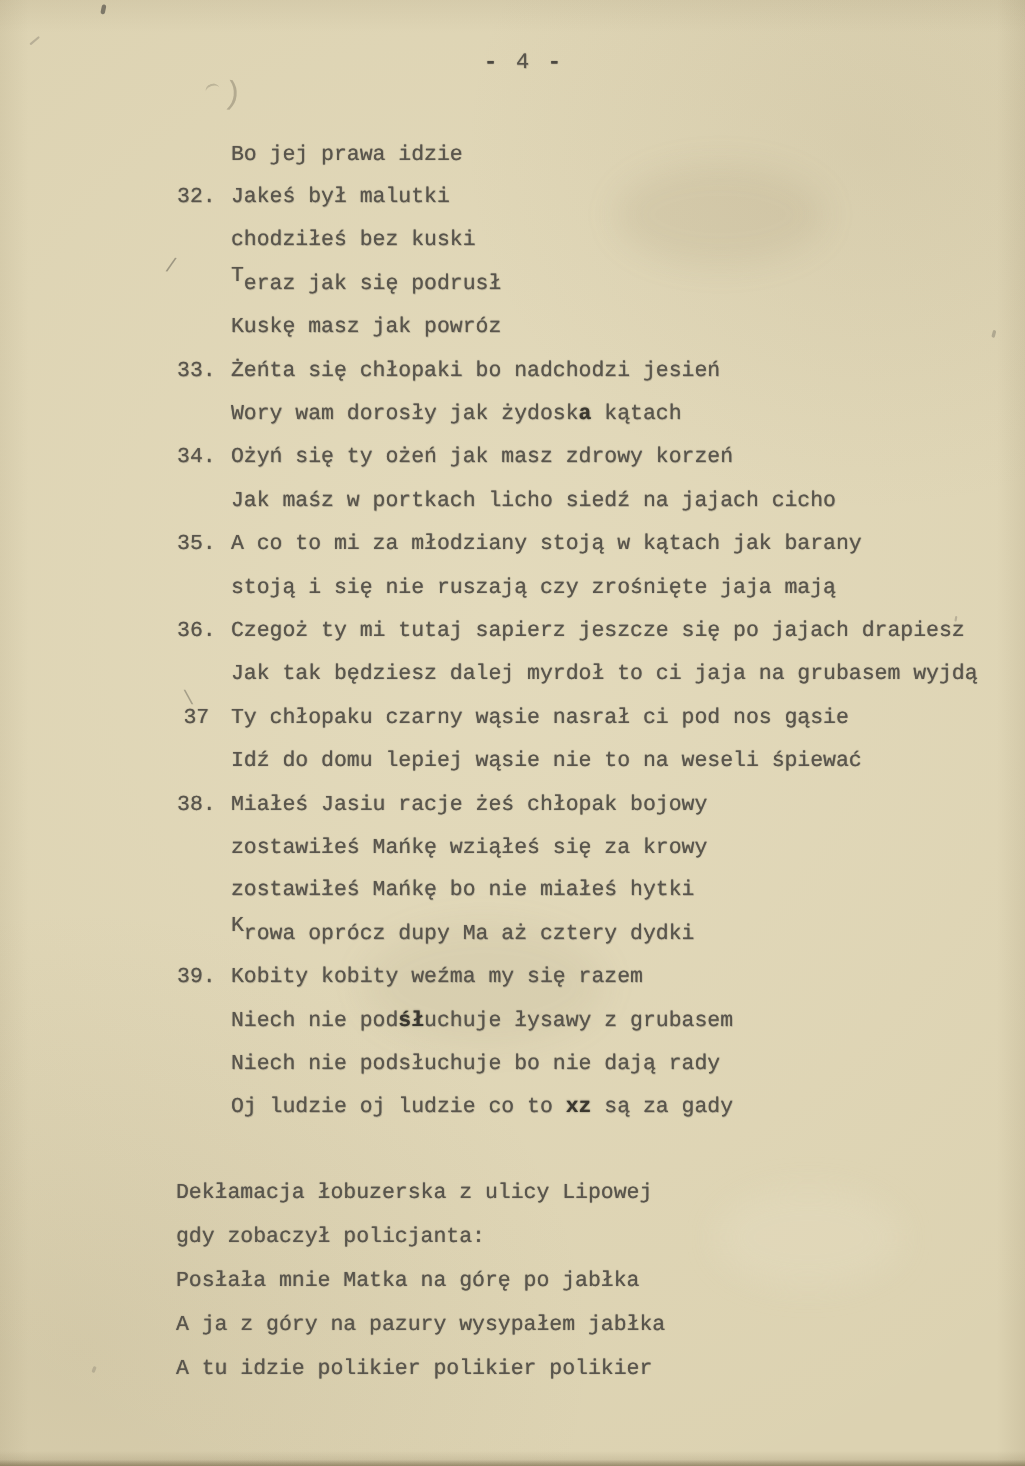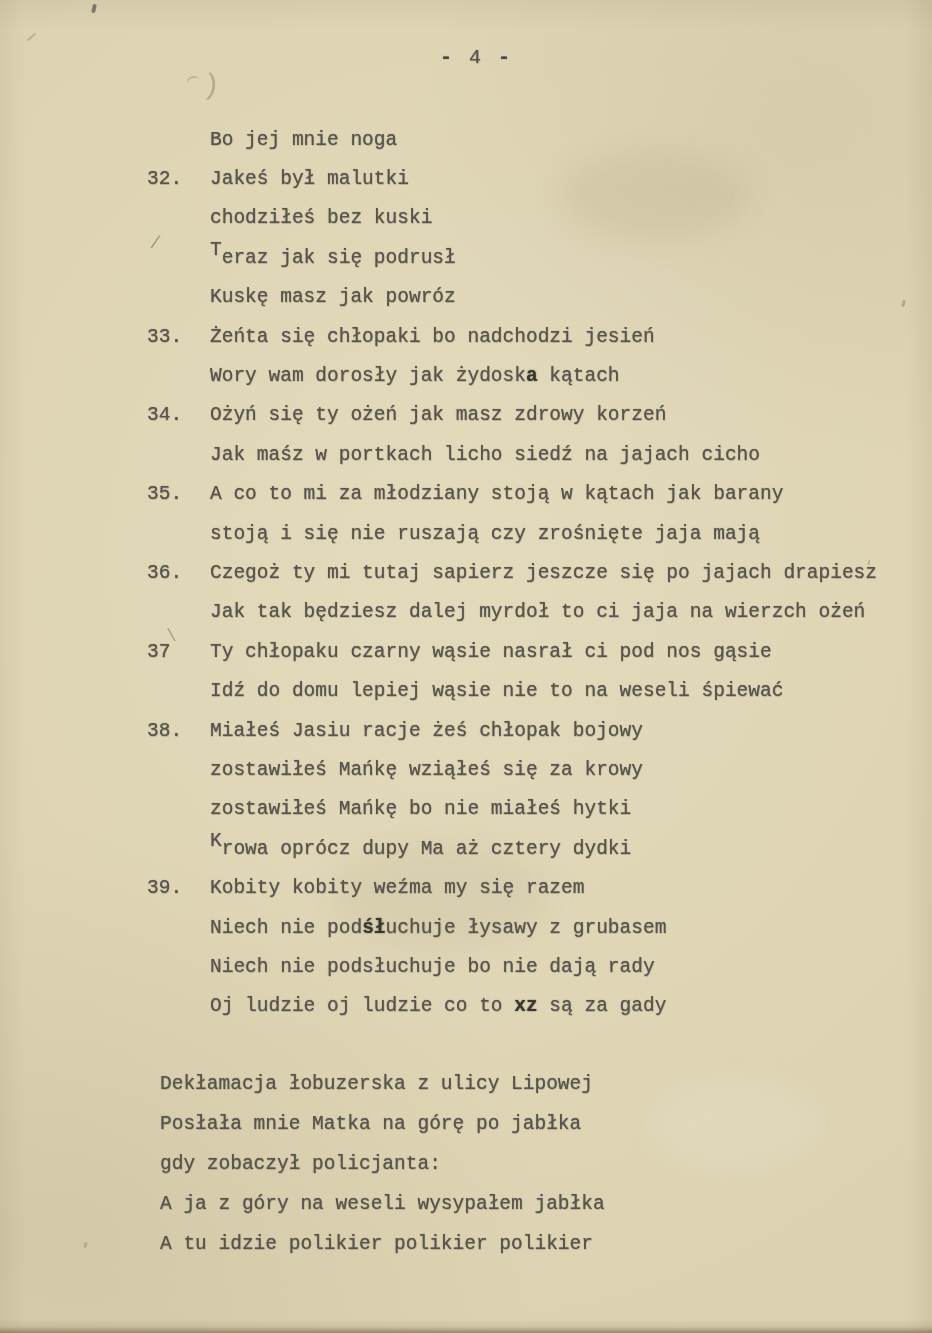--- a/index.html
+++ b/index.html
@@ -37,21 +37,21 @@
     position:absolute;left:-6px;top:4px;width:13px;height:10px;
     border-top:2px solid rgba(118,111,93,.32);border-radius:50%;
     transform:rotate(-24deg);
   }
   .pencil-mark .paren{position:absolute;left:10px;top:-4px;font-size:29px;}
   .stray{position:absolute;font-size:18px;color:rgba(92,88,78,.5);}
   .stray-slash{left:150px;top:233px;transform:rotate(6deg);}
   .stray-backslash{left:166px;top:626px;color:rgba(92,88,78,.45);}
   .verse-block{position:absolute;left:147px;top:120px;font-size:19.5px;}
   .line{height:39.4px;display:flex;align-items:center;white-space:pre;}
-  .num{display:inline-block;flex:0 0 63px;width:63px;}
+  .num{display:inline-block;flex:0 0 63px;width:63px;text-align:center;}
   .sup{position:relative;top:-8px;}
   .bold{font-weight:700;color:#3a372f;text-shadow:0 0 1.5px rgba(58,55,47,.85);}
   .closing-block{position:absolute;left:160px;top:1064px;font-size:19.5px;text-align:right;}
   .fline{height:40px;display:flex;align-items:center;white-space:pre;}
   .speck{position:absolute;background:#5f5b52;border-radius:2px;}
   .speck-1{left:92px;top:4px;width:4px;height:9px;transform:rotate(12deg);opacity:.75;}
   .speck-2{left:26px;top:36px;width:11px;height:2px;transform:rotate(-40deg);opacity:.30;}
   .speck-3{left:902px;top:300px;width:3px;height:7px;transform:rotate(15deg);opacity:.35;}
   .speck-4{left:868px;top:560px;width:2px;height:5px;transform:rotate(10deg);opacity:.30;}
   .speck-5{left:84px;top:1242px;width:3px;height:6px;transform:rotate(22deg);opacity:.25;}
@@ -86,47 +86,47 @@
   <div class="speck speck-1"></div>
   <div class="speck speck-2"></div>
   <div class="speck speck-3"></div>
   <div class="speck speck-4"></div>
   <div class="speck speck-5"></div>
   <div class="blotch blotch-1"></div>
   <div class="blotch blotch-2"></div>
   <div class="blotch blotch-3"></div>
 
   <div class="verse-block ink">
-    <div class="line"><span class="num"></span><span>Bo jej mnie noga</span></div>
+    <div class="line"><span class="num"></span><span>Bo jej prawa idzie</span></div>
     <div class="line"><span class="num">32.</span><span>Jakeś był malutki</span></div>
     <div class="line"><span class="num"></span><span>chodziłeś bez kuski</span></div>
     <div class="line"><span class="num"></span><span class="sup">T</span><span>eraz jak się podrusł</span></div>
     <div class="line"><span class="num"></span><span>Kuskę masz jak powróz</span></div>
     <div class="line"><span class="num">33.</span><span>Żeńta się chłopaki bo nadchodzi jesień</span></div>
     <div class="line"><span class="num"></span><span>Wory wam dorosły jak żydosk</span><span class="bold">a</span><span> kątach</span></div>
     <div class="line"><span class="num">34.</span><span>Ożyń się ty ożeń jak masz zdrowy korzeń</span></div>
     <div class="line"><span class="num"></span><span>Jak maśz w portkach licho siedź na jajach cicho</span></div>
     <div class="line"><span class="num">35.</span><span>A co to mi za młodziany stoją w kątach jak barany</span></div>
     <div class="line"><span class="num"></span><span>stoją i się nie ruszają czy zrośnięte jaja mają</span></div>
     <div class="line"><span class="num">36.</span><span>Czegoż ty mi tutaj sapierz jeszcze się po jajach drapiesz</span></div>
-    <div class="line"><span class="num"></span><span>Jak tak będziesz dalej myrdoł to ci jaja na wierzch ożeń</span></div>
+    <div class="line"><span class="num"></span><span>Jak tak będziesz dalej myrdoł to ci jaja na grubasem wyjdą</span></div>
     <div class="line"><span class="num">37</span><span>Ty chłopaku czarny wąsie nasrał ci pod nos gąsie</span></div>
     <div class="line"><span class="num"></span><span>Idź do domu lepiej wąsie nie to na weseli śpiewać</span></div>
     <div class="line"><span class="num">38.</span><span>Miałeś Jasiu racje żeś chłopak bojowy</span></div>
     <div class="line"><span class="num"></span><span>zostawiłeś Mańkę wziąłeś się za krowy</span></div>
     <div class="line"><span class="num"></span><span>zostawiłeś Mańkę bo nie miałeś hytki</span></div>
     <div class="line"><span class="num"></span><span class="sup">K</span><span>rowa oprócz dupy Ma aż cztery dydki</span></div>
     <div class="line"><span class="num">39.</span><span>Kobity kobity weźma my się razem</span></div>
     <div class="line"><span class="num"></span><span>Niech nie pod</span><span class="bold">śł</span><span>uchuje łysawy z grubasem</span></div>
     <div class="line"><span class="num"></span><span>Niech nie podsłuchuje bo nie dają rady</span></div>
     <div class="line"><span class="num"></span><span>Oj ludzie oj ludzie co to </span><span class="bold">xz</span><span> są za gady</span></div>
   </div>
 
   <div class="closing-block ink">
     <div class="fline"><span>Dekłamacja łobuzerska z ulicy Lipowej</span></div>
+    <div class="fline"><span>gdy zobaczył policjanta:</span></div>
     <div class="fline"><span>Posłała mnie Matka na górę po jabłka</span></div>
-    <div class="fline"><span>gdy zobaczył policjanta:</span></div>
-    <div class="fline"><span>A ja z góry na weseli wysypałem jabłka</span></div>
+    <div class="fline"><span>A ja z góry na pazury wysypałem jabłka</span></div>
     <div class="fline"><span>A tu idzie polikier polikier polikier</span></div>
   </div>
 
   <div class="bottom-shade"></div>
 </div>
 
 </body></html>

